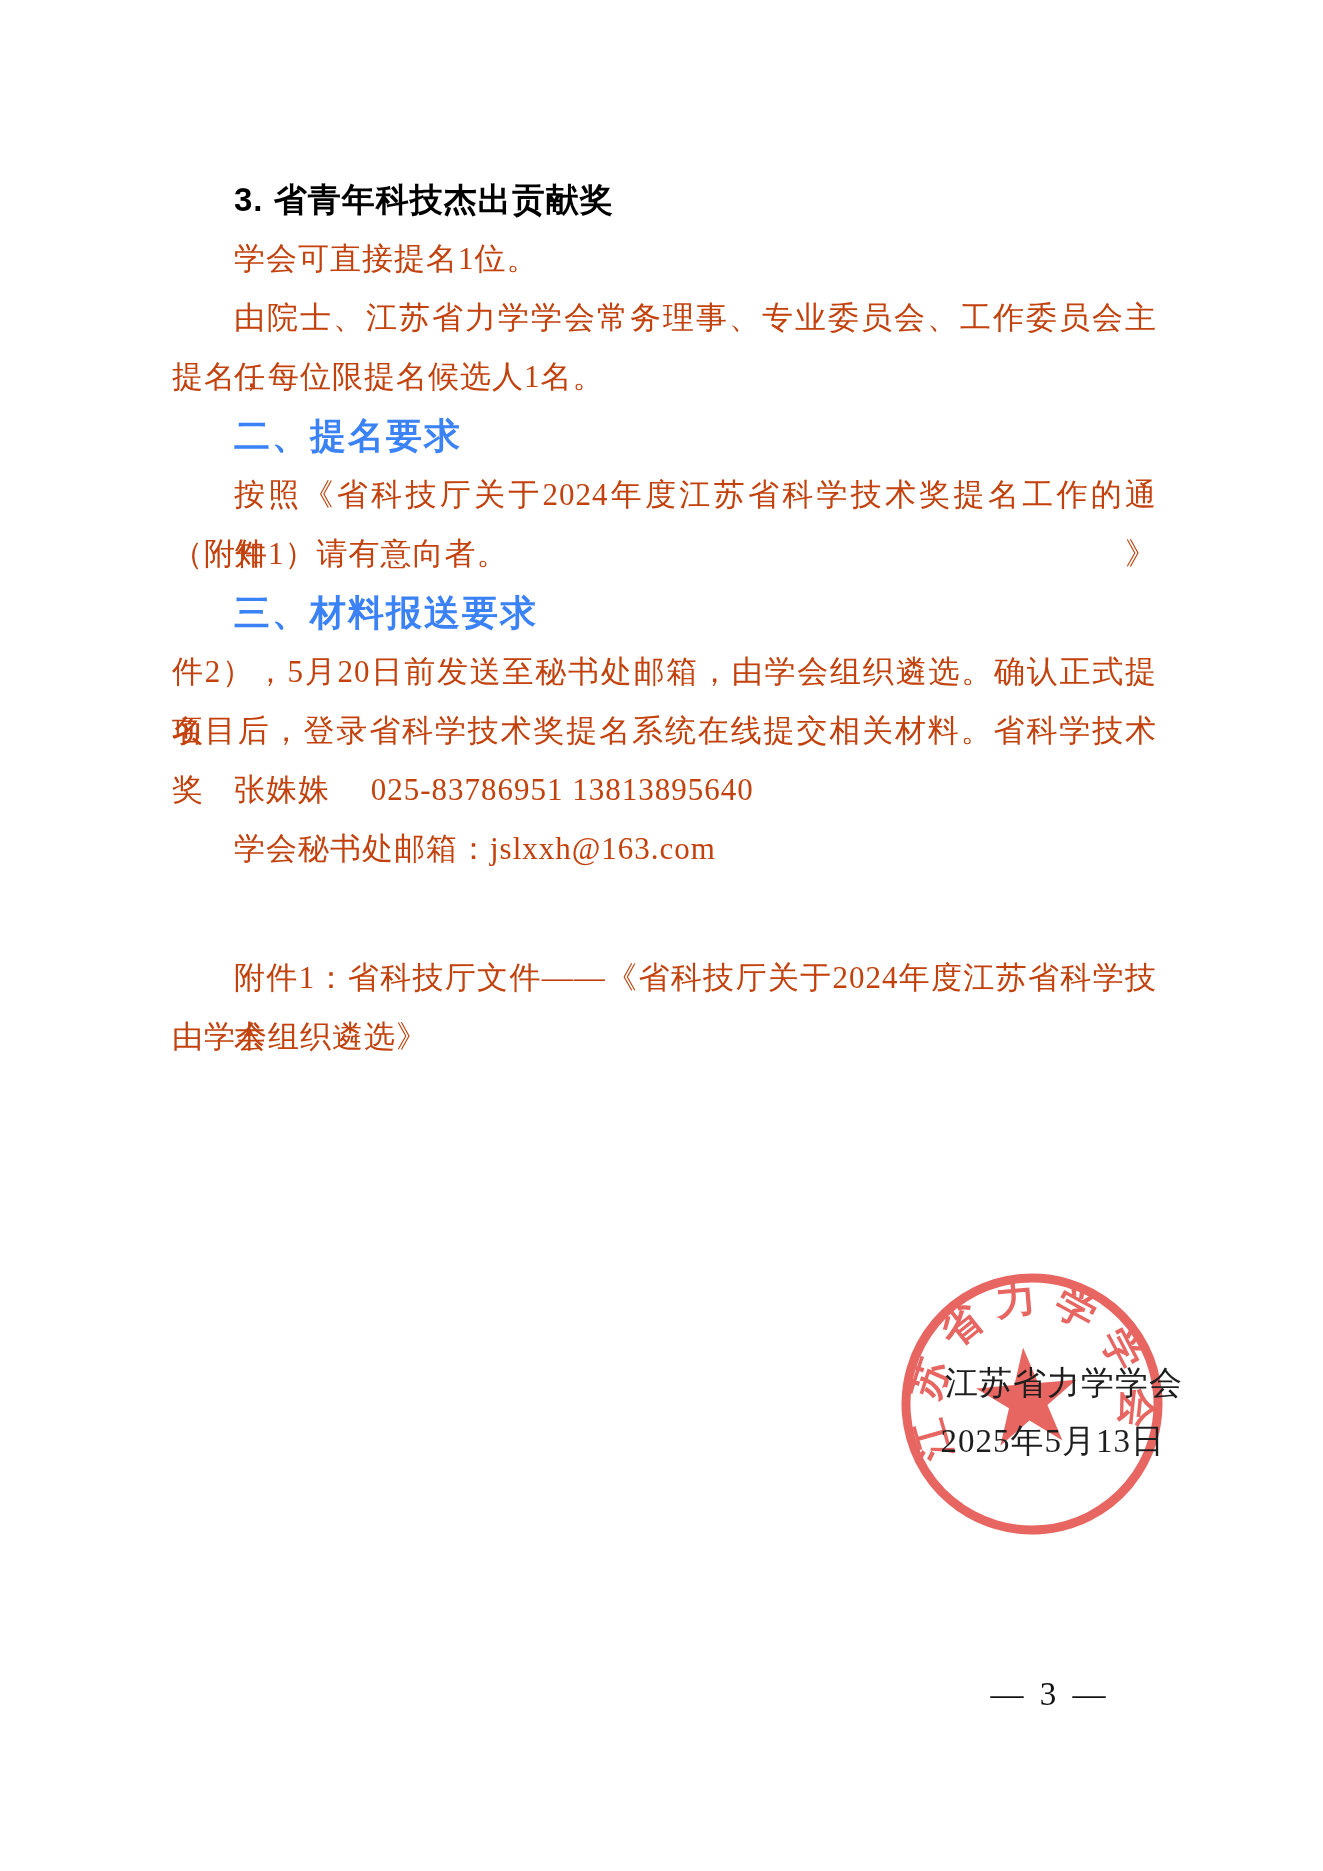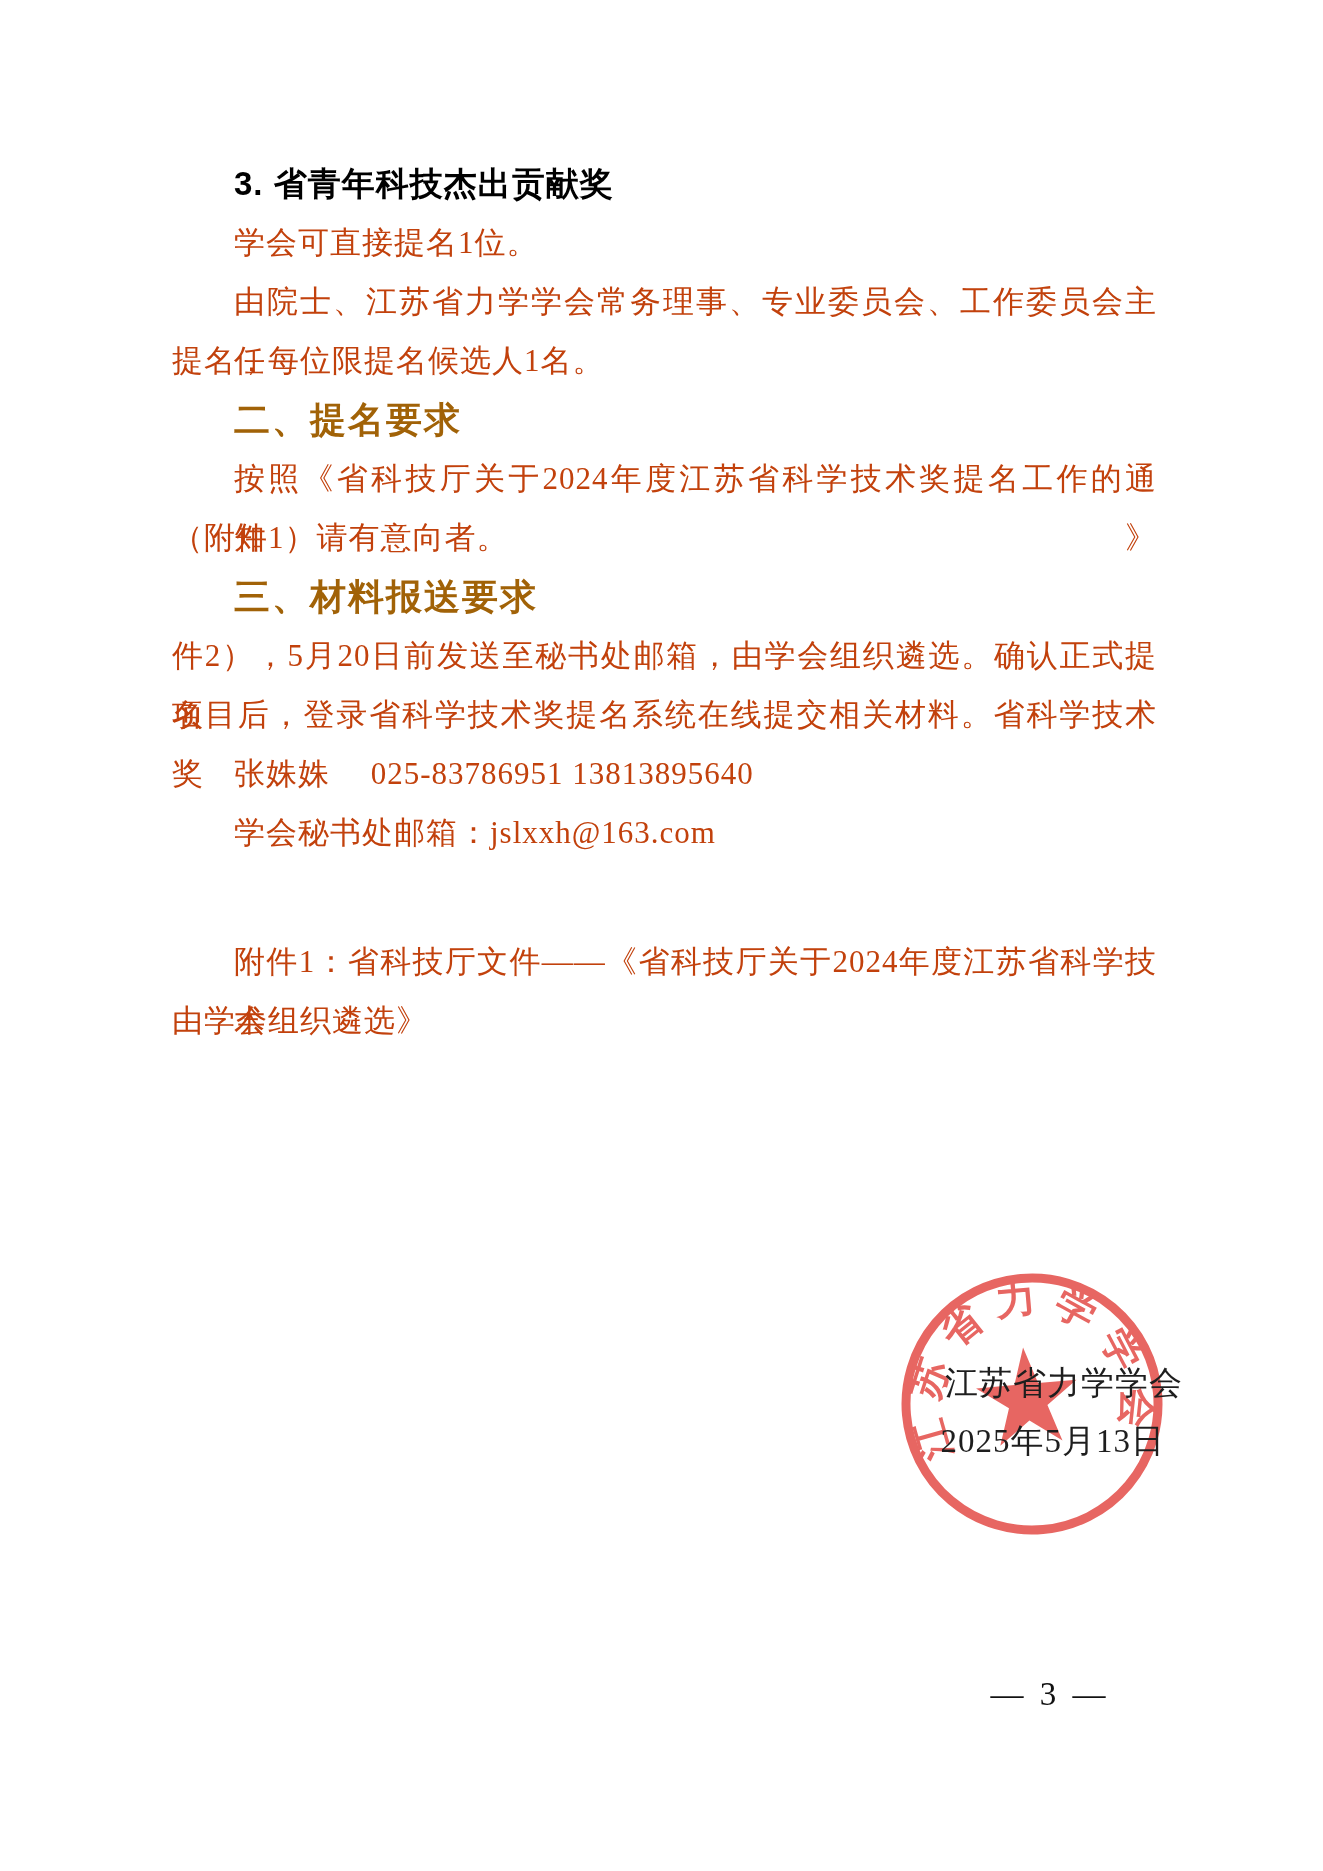--- a/index.html
+++ b/index.html
@@ -6,38 +6,38 @@
   body{
     width:1323px;height:1871px;
     background:#ffffff;
     position:relative;
     overflow:hidden;
     font-family:"Liberation Serif","DejaVu Serif",serif;
   }
   .page{position:absolute;inset:0;background:#ffffff;}
   .doc-body{
     position:absolute;
-    left:172px;top:154px;width:985px;
+    left:172px;top:170px;width:985px;
   }
   .line{
     height:59px;line-height:59px;
     font-size:31px;color:#c2410c;
     white-space:nowrap;
     letter-spacing:1px;
     font-family:"Liberation Serif","DejaVu Serif",serif;
   }
   .indent{padding-left:62px;}
   .fill{
     white-space:normal;
     text-align:justify;
     text-align-last:justify;
   }
   .h2{
     font-family:"Liberation Sans","DejaVu Sans",sans-serif;
-    font-weight:bold;font-size:36px;color:#a16207;letter-spacing:2px;
+    font-weight:bold;font-size:36px;color:#3b82f6;letter-spacing:2px;
   }
   .h3{
     font-family:"Liberation Sans","DejaVu Sans",sans-serif;
     font-weight:bold;font-size:33px;color:#000;letter-spacing:1px;
   }
   .blank{height:70px;}
   .sig-org{
     position:absolute;top:1362px;right:140px;
     font-size:33px;line-height:42px;color:#1e1e1e;
     white-space:nowrap;letter-spacing:1px;z-index:3;

